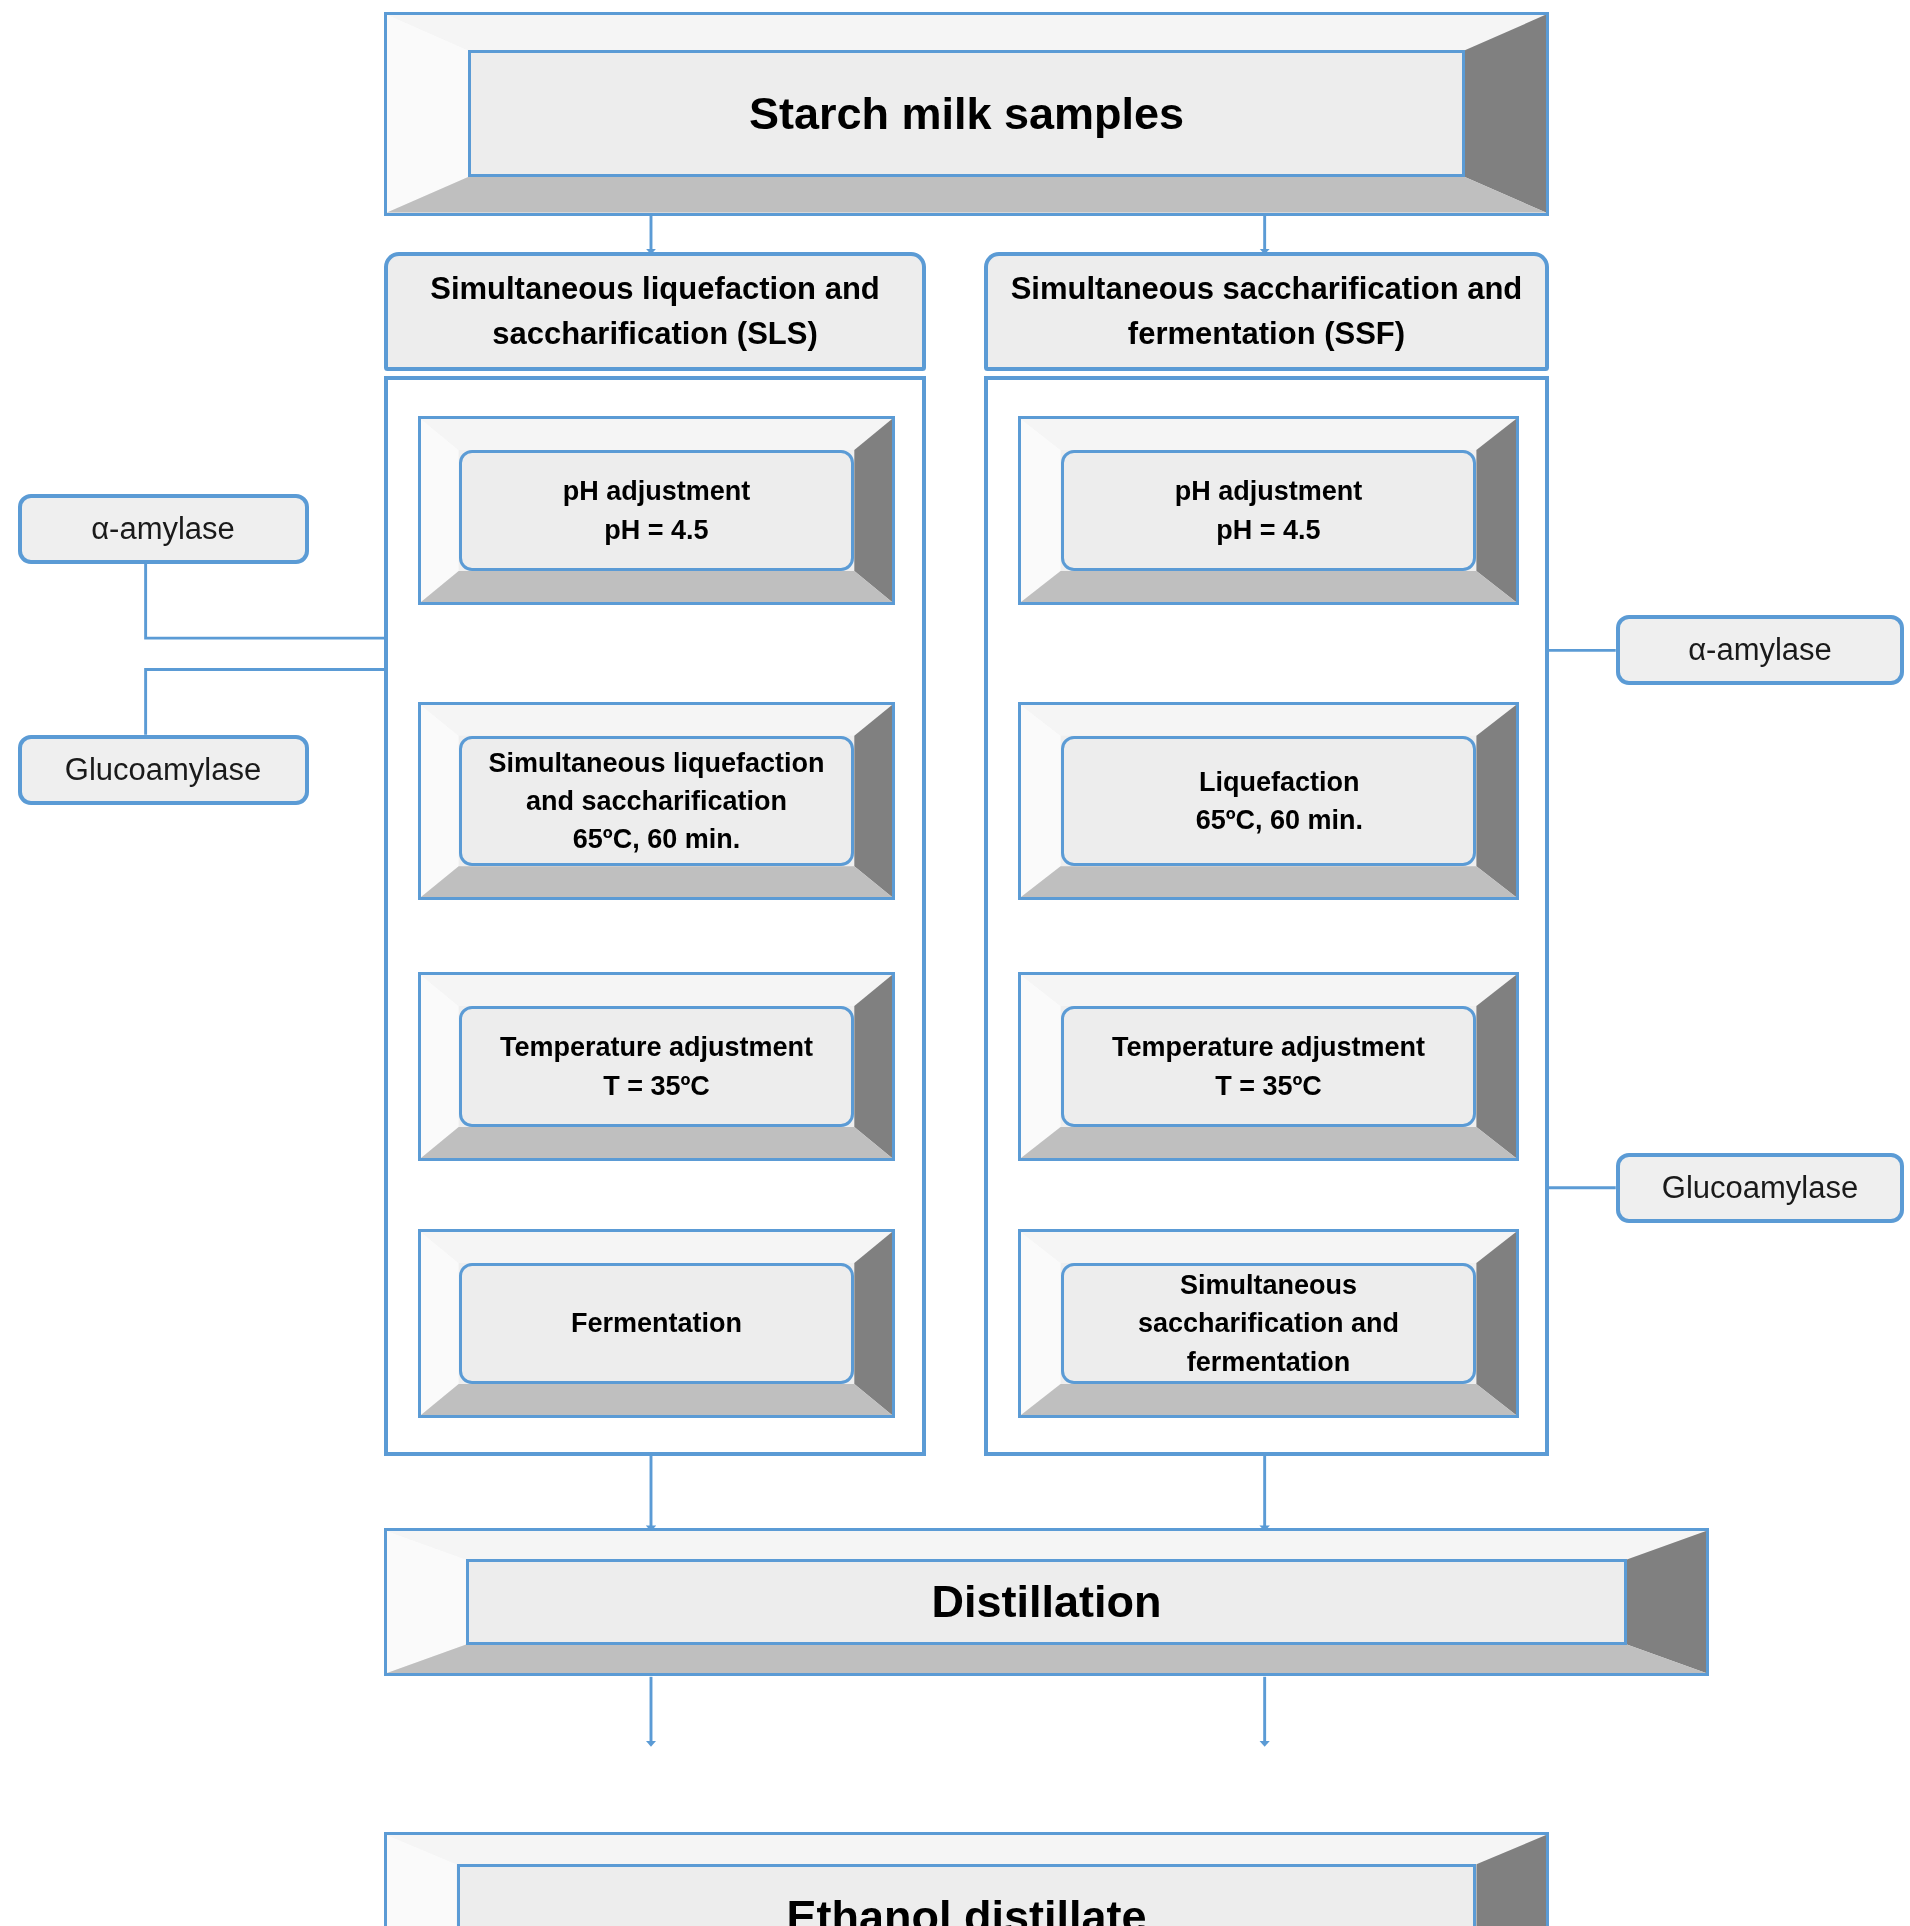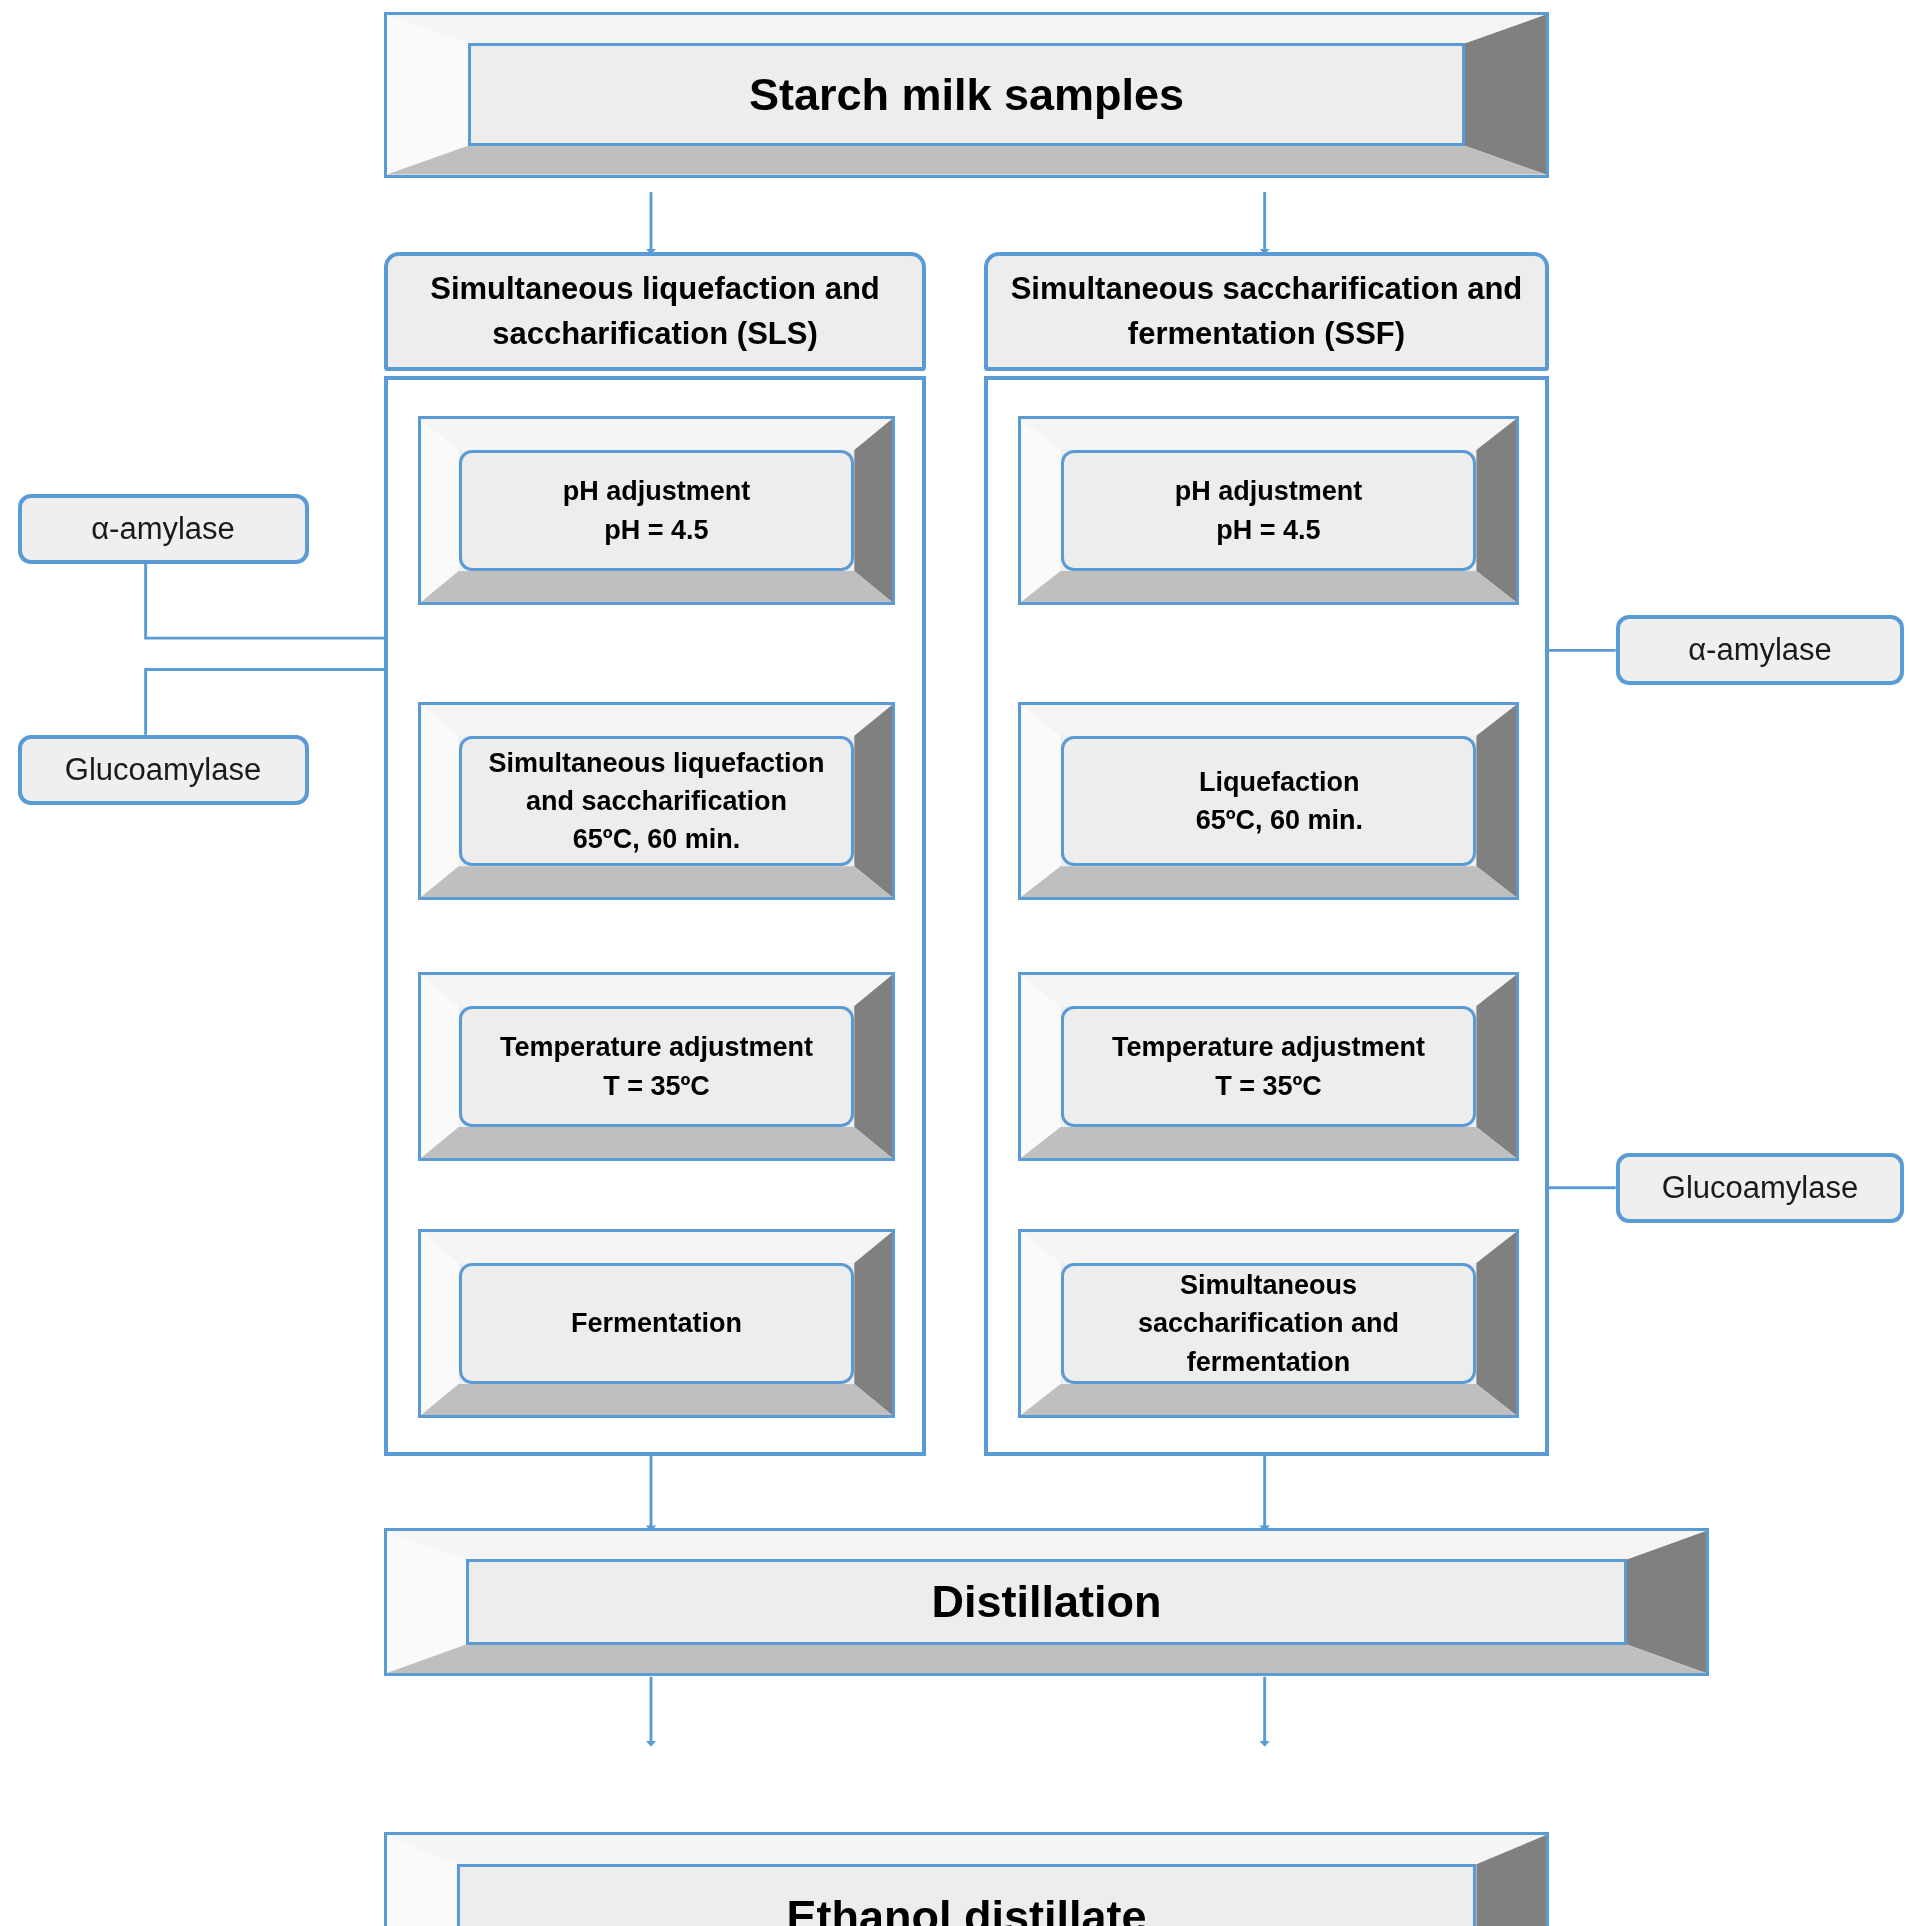--- a/index.html
+++ b/index.html
@@ -156,21 +156,21 @@
 
       <path d="M 2775 1117 L 2205 1117" marker-end="url(#arrow-right)"></path>
 
       <path d="M 2775 2040 L 2205 2040" marker-end="url(#arrow-right)"></path>
     </g>
   </svg>
 
   <div class="column-panel" style="left:384px; top:376px; width:542px; height:1080px;"></div>
   <div class="column-panel" style="left:984px; top:376px; width:565px; height:1080px;"></div>
 
-  <div class="bevel-box" style="left:384px; top:11.6px; width:1165px; height:166px;">
+  <div class="bevel-box" style="left:384px; top:11.6px; width:1165px; height:204px;">
     <div class="bevel-band band-top" style="clip-path: polygon(0 0, 100% 0, 93% 18%, 7% 18%);"></div>
     <div class="bevel-band band-left" style="clip-path: polygon(0 0, 7% 18%, 7% 82%, 0 100%);"></div>
     <div class="bevel-band band-right" style="clip-path: polygon(100% 0, 100% 100%, 93% 82%, 93% 18%);"></div>
     <div class="bevel-band band-bottom" style="clip-path: polygon(0 100%, 7% 82%, 93% 82%, 100% 100%);"></div>
     <div class="bevel-inner t-78" style="left:7%; top:18%; right:7%; bottom:18%;">Starch milk samples</div>
   </div>
 
   <div class="column-header t-54" style="left:384px; top:252px; width:542px; height:119px;">
     <span>Simultaneous liquefaction and saccharification (SLS)</span>
   </div>

